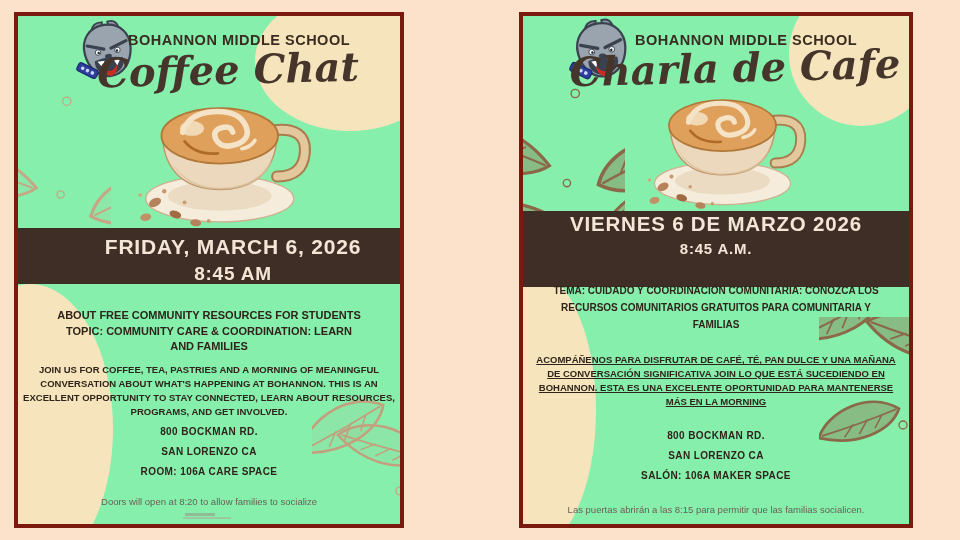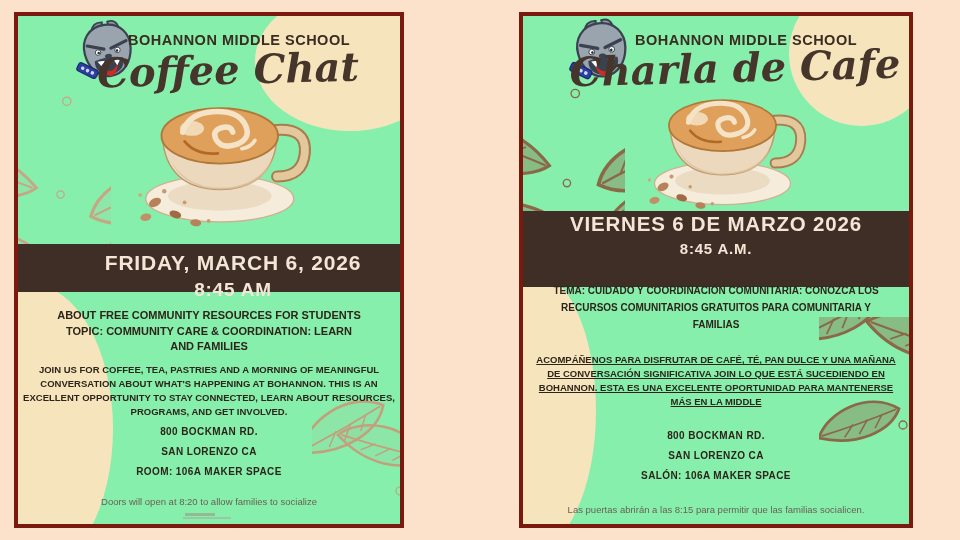--- a/index.html
+++ b/index.html
@@ -50,21 +50,21 @@
   .es .script-title{top:28px;}
 
   .cup{position:absolute;}
   .en .cup{left:106px;top:68px;width:210px;height:148px;}
   .es .cup{left:110px;top:62px;width:196px;height:136px;}
 
   .banner{
     position:absolute;left:0;right:0;background:#3e2e25;color:#f4e6d6;
     text-align:center;font-weight:bold;letter-spacing:.8px;
   }
-  .en .banner{top:228px;height:48px;padding-top:5px;box-sizing:border-box;padding-left:48px;}
+  .en .banner{top:212px;height:56px;padding-top:5px;box-sizing:border-box;padding-left:48px;}
   .es .banner{top:195px;height:76px;box-sizing:border-box;}
   .banner .l1{font-size:21px;line-height:28px;}
   .banner .l2{font-size:19px;line-height:25px;}
   .es .banner .l1{font-size:20.5px;line-height:26px;}
   .es .banner .l2{font-size:15px;line-height:23px;text-align:center;}
 
   .topic{position:absolute;left:0;right:0;text-align:center;font-weight:700;color:#2e241b;}
   .en .topic{top:292px;font-size:11px;line-height:15.5px;}
   .es .topic{top:266px;font-size:10px;line-height:17px;text-align:center;}
 
@@ -196,21 +196,21 @@
     <div class="body-text">
       <div>JOIN US FOR COFFEE, TEA, PASTRIES AND A MORNING OF MEANINGFUL</div>
       <div>CONVERSATION ABOUT WHAT'S HAPPENING AT BOHANNON. THIS IS AN</div>
       <div>EXCELLENT OPPORTUNITY TO STAY CONNECTED, LEARN ABOUT RESOURCES,</div>
       <div>PROGRAMS, AND GET INVOLVED.</div>
     </div>
 
     <div class="address">
       <div>800 BOCKMAN RD.</div>
       <div>SAN LORENZO CA</div>
-      <div>ROOM: 106A MAKER SPACE</div>
+      <div>ROOM: 106A CARE SPACE</div>
     </div>
 
     <div class="footer-note">Doors will open at 8:20 to allow families to socialize</div>
     <div class="mini-logo">
       <div class="bar1"></div>
         <div class="bar2"></div>
     </div>
   </div>
 </div>
 
@@ -254,21 +254,21 @@
     <div class="topic">
       <div>TEMA: CUIDADO Y COORDINACIÓN COMUNITARIA: CONOZCA LOS</div>
       <div>RECURSOS COMUNITARIOS GRATUITOS PARA COMUNITARIA Y</div>
       <div>FAMILIAS</div>
     </div>
 
     <div class="body-text">
       <div>ACOMPÁÑENOS PARA DISFRUTAR DE CAFÉ, TÉ, PAN DULCE Y UNA MAÑANA</div>
       <div>DE CONVERSACIÓN SIGNIFICATIVA JOIN LO QUE ESTÁ SUCEDIENDO EN</div>
       <div>BOHANNON. ESTA ES UNA EXCELENTE OPORTUNIDAD PARA MANTENERSE</div>
-      <div>MÁS EN LA MIDDLE</div>
+      <div>MÁS EN LA MORNING</div>
     </div>
 
     <div class="address">
       <div>800 BOCKMAN RD.</div>
       <div>SAN LORENZO CA</div>
       <div>SALÓN: 106A MAKER SPACE</div>
     </div>
 
     <div class="footer-note">Las puertas abrirán a las 8:15 para permitir que las familias socialicen.</div>
   </div>

